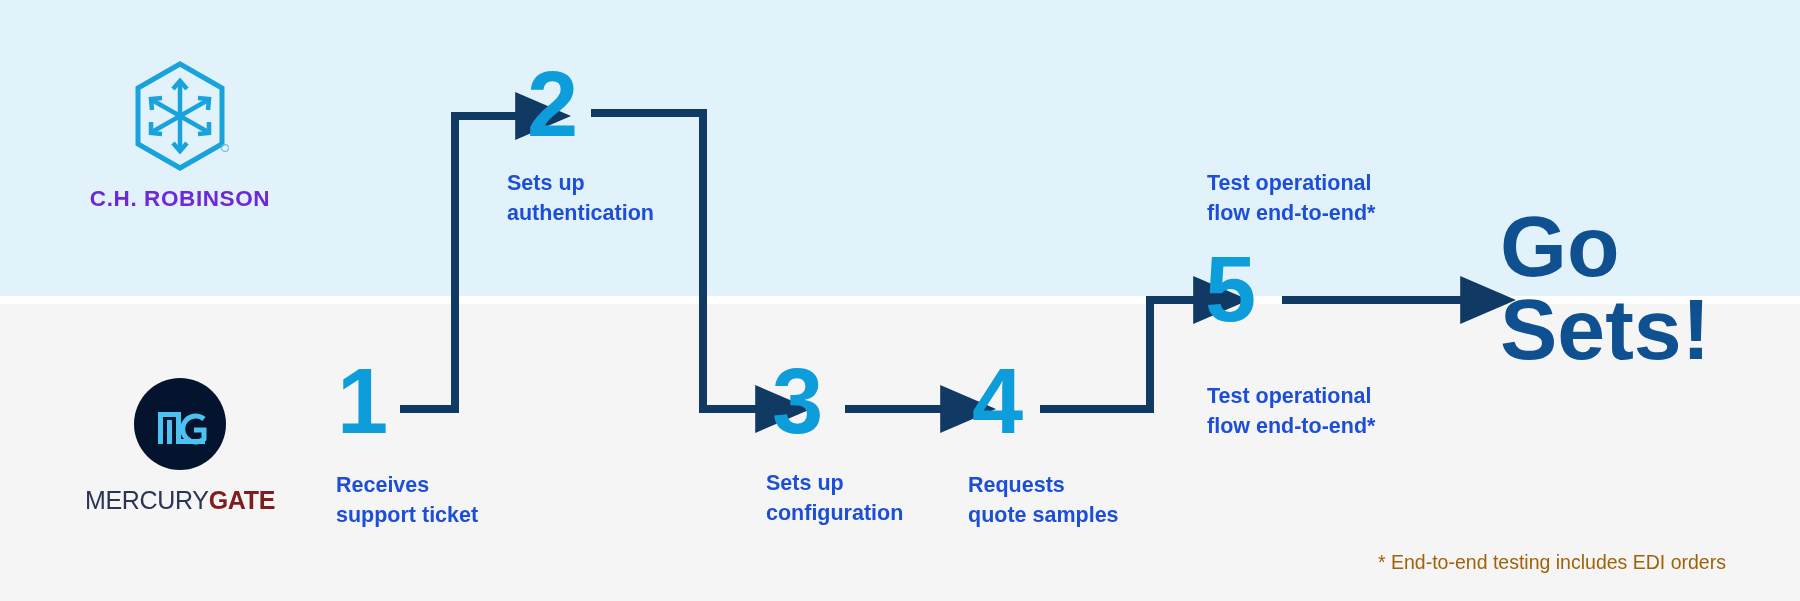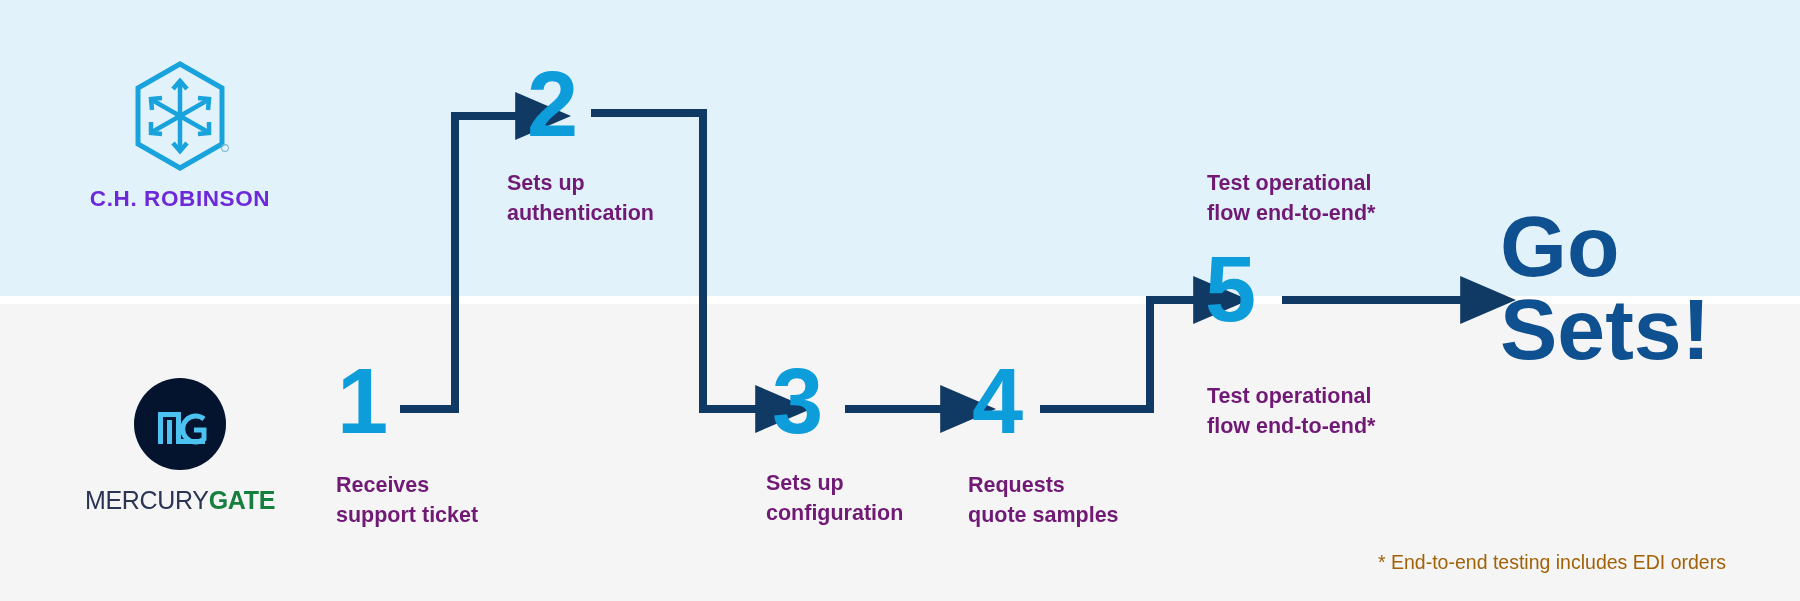--- a/index.html
+++ b/index.html
@@ -31,41 +31,41 @@
   }
   #mg-logo{left:55px;top:378px;width:250px;}
   #mg-circle{
     width:92px;height:92px;border-radius:50%;
     background:#04132e;margin:0 auto;display:block;
     position:relative;
   }
   #mg-mark{position:absolute;left:0;top:0;width:92px;height:92px;}
   #mg-word{margin-top:16px;font-size:25px;letter-spacing:-0.3px;white-space:nowrap;}
   #mg-word .light{color:#2b3553;font-weight:400;}
-  #mg-word .bold{color:#15803d;font-weight:bold;}
+  #mg-word .bold{color:#7f1d1d;font-weight:bold;}
 
   
   .step-num{
     position:absolute;
     color:#0d9ddb;
     font-weight:bold;
     font-size:92px;
     line-height:92px;
     font-family:"Liberation Sans","DejaVu Sans",sans-serif;
   }
   #num-1{left:337px;top:355px;}
   #num-2{left:527px;top:58px;}
   #num-3{left:772px;top:355px;}
   #num-4{left:972px;top:355px;}
   #num-5{left:1205px;top:243px;}
 
   
   .caption{
     position:absolute;
-    color:#701a75;
+    color:#1d4ed8;
     font-weight:bold;
     font-size:21.5px;
     line-height:30px;
     white-space:pre-line;
     font-family:"Liberation Sans","DejaVu Sans",sans-serif;
   }
   #cap-1{left:336px;top:470px;}
   #cap-2{left:507px;top:168px;}
   #cap-3{left:766px;top:468px;}
   #cap-4{left:968px;top:470px;}

